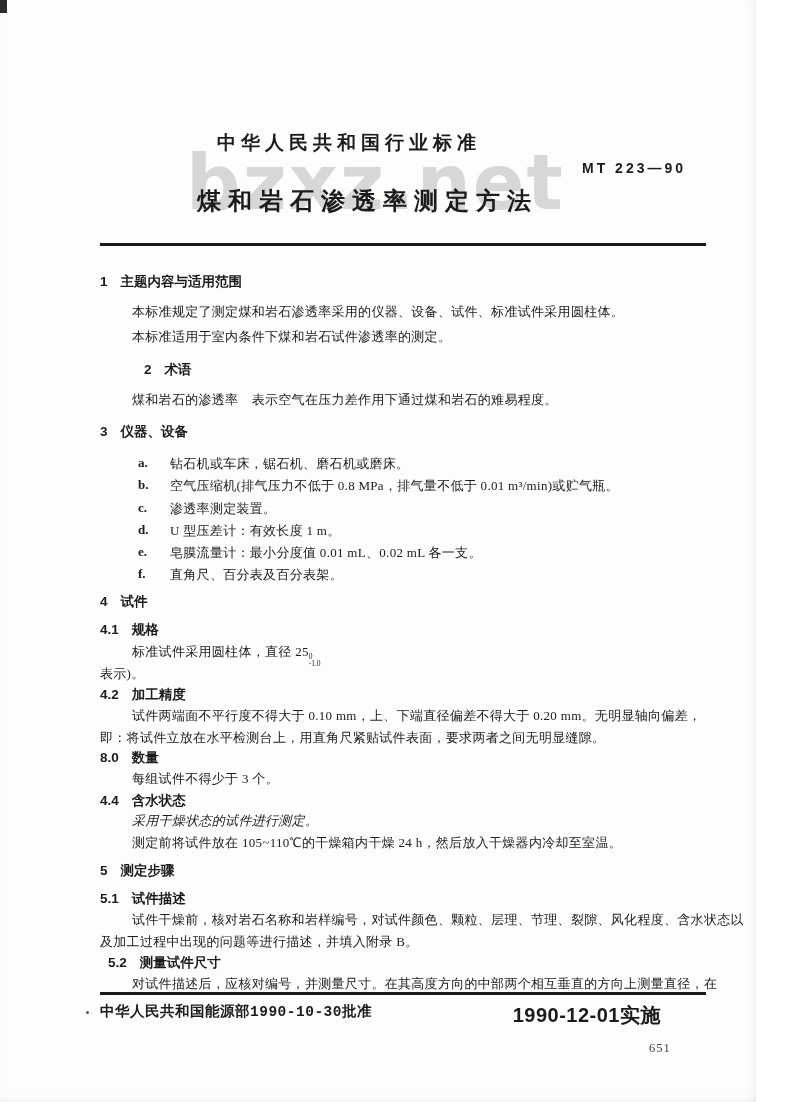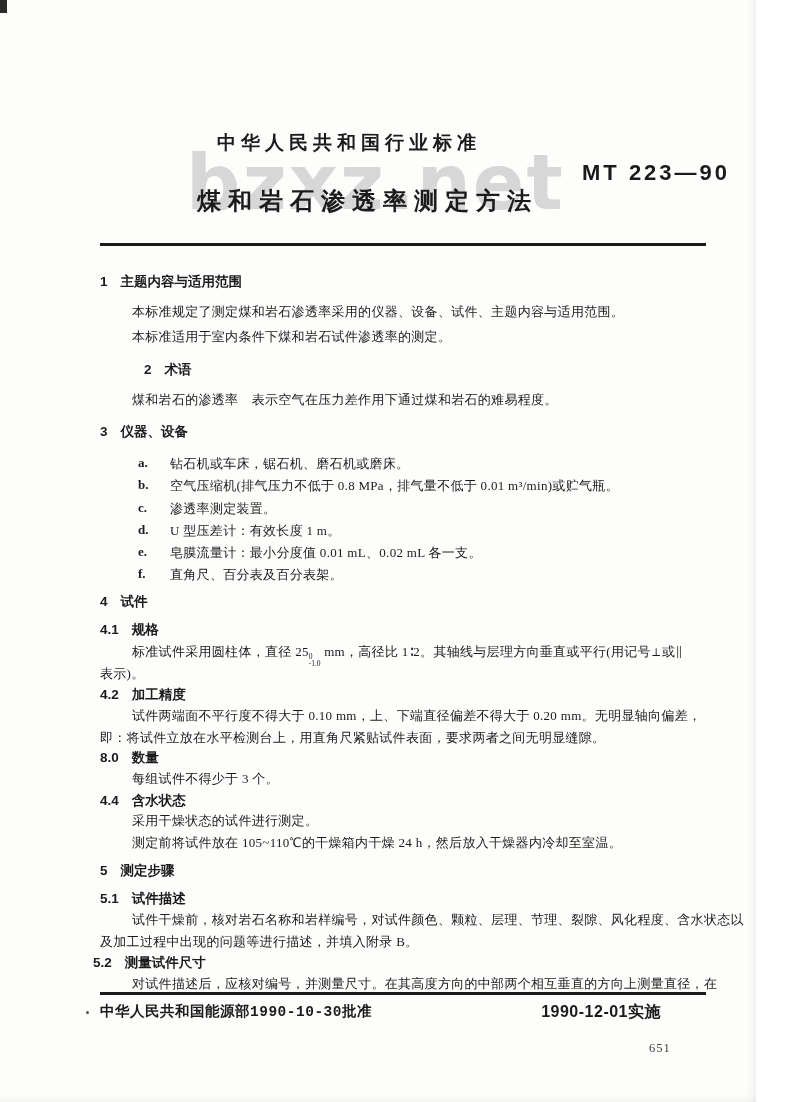--- a/index.html
+++ b/index.html
@@ -18,42 +18,42 @@
     left:186px;top:138px;
     font-family:"DejaVu Sans", sans-serif;
     font-weight:800;
     font-size:76px;
     letter-spacing:2px;
     color:#d7d7d7;
     z-index:0;
   }
   
   .std-type{left:217px;top:130px;font-family:"Liberation Sans",sans-serif;font-weight:bold;font-size:19px;letter-spacing:5px;z-index:2;}
-  .std-num{left:582px;top:160px;font-family:"Liberation Sans",sans-serif;font-weight:bold;font-size:22px;letter-spacing:3px;z-index:2;}
+  .std-num{left:582px;top:160px;font-family:"Liberation Sans",sans-serif;font-weight:bold;font-size:14px;letter-spacing:3px;z-index:2;}
   .doc-title{left:197px;top:185px;font-family:"Liberation Sans",sans-serif;font-weight:bold;font-size:24px;letter-spacing:7px;z-index:2;}
   .rule{position:absolute;left:100px;width:606px;background:#1a1a1a;z-index:2;}
   .rule-header{top:243px;height:3px;}
   .rule-footer{top:992px;height:3px;}
   
   .h1{font-family:"Liberation Sans",sans-serif;font-weight:bold;font-size:13.5px;z-index:2;}
   .h1 .num{display:inline-block;margin-right:13px;}
   .h2{font-family:"Liberation Sans",sans-serif;font-weight:bold;font-size:13.5px;z-index:2;}
   .h2 .num{display:inline-block;margin-right:13px;}
   .body-line{font-size:13px;z-index:2;letter-spacing:0.3px;}
   .item-label{position:absolute;left:138px;font-weight:bold;font-size:13px;z-index:2;}
   .item-text{position:absolute;left:170px;font-size:13px;z-index:2;letter-spacing:0.3px;white-space:nowrap;}
   .tol{
     display:inline-flex;flex-direction:column;
     vertical-align:-3px;
     font-size:7.5px;line-height:7px;letter-spacing:0;
     text-align:left;
   }
   
   .footer-left{left:100px;top:1002px;font-family:Liberation Mono, monospace;font-weight:bold;font-size:14.5px;letter-spacing:0.5px;z-index:2;}
-  .footer-right{right:95px;top:1002px;font-family:"Liberation Sans",sans-serif;font-weight:bold;font-size:16px;letter-spacing:0.5px;z-index:2;}
+  .footer-right{right:95px;top:1002px;font-family:"Liberation Sans",sans-serif;font-weight:bold;font-size:20px;letter-spacing:0.5px;z-index:2;}
   .page-num{left:649px;top:1041px;font-size:12.5px;color:#3c3c3c;letter-spacing:1px;z-index:2;}
   
   .corner-mark{position:absolute;left:0;top:0;width:7px;height:13px;background:#2a2a2a;z-index:3;}
   .dot-mark{position:absolute;left:86px;top:1011px;width:3px;height:3px;background:#555;border-radius:50%;z-index:3;}
 </style>
 </head>
 <body>
 
 <div class="page">
 
@@ -65,21 +65,21 @@
   <div>
     <div class="abs std-type">中华人民共和国行业标准</div>
     <div class="abs std-num">MT 223—90</div>
     <div class="abs doc-title">煤和岩石渗透率测定方法</div>
     <div class="rule rule-header"></div>
   </div>
 
   <div class="abs h1" style="left:100px;top:273px;">
     <span class="num">1</span><span>主题内容与适用范围</span>
   </div>
-  <div class="abs body-line" style="left:132px;top:303px;">本标准规定了测定煤和岩石渗透率采用的仪器、设备、试件、主题内容与适用范围。</div>
+  <div class="abs body-line" style="left:132px;top:303px;">本标准规定了测定煤和岩石渗透率采用的仪器、设备、试件、标准试件采用圆柱体。</div>
   <div class="abs body-line" style="left:132px;top:328px;">本标准适用于室内条件下煤和岩石试件渗透率的测定。</div>
 
   <div class="abs h1" style="left:100px;top:361px;margin-left:44px;">
     <span class="num">2</span><span>术语</span>
   </div>
   <div class="abs body-line" style="left:132px;top:391px;">煤和岩石的渗透率　表示空气在压力差作用下通过煤和岩石的难易程度。</div>
 
   <div class="abs h1" style="left:100px;top:423px;">
     <span class="num">3</span><span>仪器、设备</span>
   </div>
@@ -102,52 +102,52 @@
     <span class="num">4</span><span>试件</span>
   </div>
 
   <div class="abs h2" style="left:100px;top:621px;">
     <span class="num">4.1</span><span>规格</span>
   </div>
   <div class="abs body-line" style="left:132px;top:643px;">
     <span>标准试件采用圆柱体，直径 25</span><span class="tol">
         <span>0</span>
         <span>-1.0</span>
-      </span><span> mm，高径比 1∶2。其轴线与层理方向垂直或平行(用记号⊥或∥</span>
+      </span>
   </div>
   <div class="abs body-line" style="left:100px;top:665px;text-align:center;">表示)。</div>
 
   <div class="abs h2" style="left:100px;top:686px;">
     <span class="num">4.2</span><span>加工精度</span>
   </div>
   <div class="abs body-line" style="left:132px;top:707px;">试件两端面不平行度不得大于 0.10 mm，上、下端直径偏差不得大于 0.20 mm。无明显轴向偏差，</div>
   <div class="abs body-line" style="left:100px;top:729px;">即：将试件立放在水平检测台上，用直角尺紧贴试件表面，要求两者之间无明显缝隙。</div>
 
   <div class="abs h2" style="left:100px;top:749px;">
     <span class="num">8.0</span><span>数量</span>
   </div>
   <div class="abs body-line" style="left:132px;top:770px;">每组试件不得少于 3 个。</div>
 
   <div class="abs h2" style="left:100px;top:792px;">
     <span class="num">4.4</span><span>含水状态</span>
   </div>
-  <div class="abs body-line" style="left:132px;top:812px;">采用干燥状态的试件进行测定。</div>
+  <div class="abs body-line" style="left:132px;top:812px;font-style:italic;">采用干燥状态的试件进行测定。</div>
   <div class="abs body-line" style="left:132px;top:834px;">测定前将试件放在 105~110℃的干燥箱内干燥 24 h，然后放入干燥器内冷却至室温。</div>
 
   <div class="abs h1" style="left:100px;top:862px;">
     <span class="num">5</span><span>测定步骤</span>
   </div>
 
   <div class="abs h2" style="left:100px;top:890px;">
     <span class="num">5.1</span><span>试件描述</span>
   </div>
   <div class="abs body-line" style="left:132px;top:911px;">试件干燥前，核对岩石名称和岩样编号，对试件颜色、颗粒、层理、节理、裂隙、风化程度、含水状态以</div>
   <div class="abs body-line" style="left:100px;top:933px;">及加工过程中出现的问题等进行描述，并填入附录 B。</div>
 
-  <div class="abs h2" style="left:93px;top:954px;">
+  <div class="abs h2" style="left:108px;top:954px;">
     <span class="num">5.2</span><span>测量试件尺寸</span>
   </div>
   <div class="abs body-line" style="left:132px;top:975px;">对试件描述后，应核对编号，并测量尺寸。在其高度方向的中部两个相互垂直的方向上测量直径，在</div>
 
   <div>
     <div class="rule rule-footer"></div>
     <div class="abs footer-left">中华人民共和国能源部1990-10-30批准</div>
     <div class="abs footer-right">1990-12-01实施</div>
     <div class="abs page-num">651</div>
   </div>

